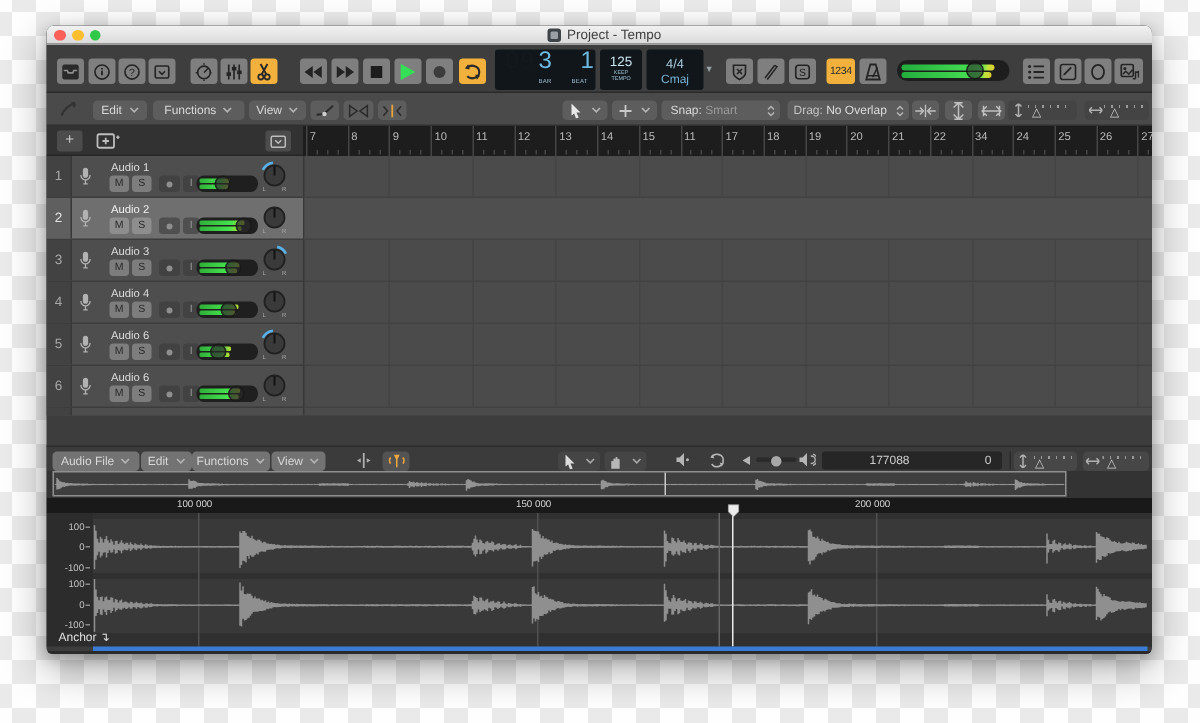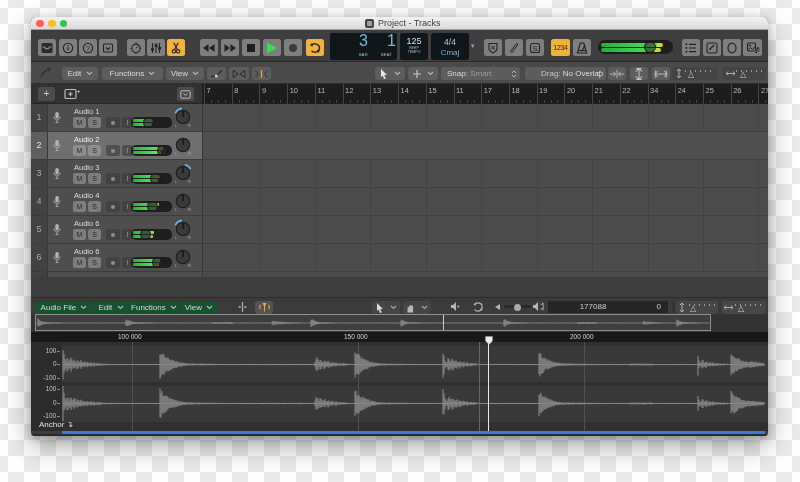--- a/index.html
+++ b/index.html
@@ -68,21 +68,21 @@
 #row7 { position:absolute; left:0; top:168px; width:171px; height:5px; background:#4e4e4e; }
 #row7 .n { position:absolute; left:0; top:0; width:17px; height:5px; background:#424242; border-right:1px solid #383838; }
 
 
 #tabbar { position:absolute; left:0; top:260px; width:737px; height:20px; background:#2b2b2b; }
 .tab { position:absolute; top:3px; height:16px; background:#3f3f3f; color:#bdbdbd; font-size:7.5px; text-align:center; line-height:15px; border-left:1px solid #262626; border-right:1px solid #262626;}
 .tab.on { background:#707070; color:#e8e8e8; }
 
 
 #editmenu { position:absolute; left:0; top:280px; width:737px; height:17px; background:#3b3b3b; border-top:1px solid #2c2c2c; }
-#editmenu .chip { top:3px; background:#14532d; }
+#editmenu .chip { top:3px; background:#737373; }
 .valbox { position:absolute; left:517px; top:3px; width:120px; height:12px; background:#262626; border-radius:2px; color:#cfcfcf; font-size:8px; line-height:12px; }
 
 
 #overview { position:absolute; left:0; top:297px; width:737px; height:18px; background:#333333; }
 #ovbox { position:absolute; left:4px; top:0px; width:676px; height:17px; border:1px solid #8f8f8f; background:#3e3e3e; }
 #ovdiv { position:absolute; left:412px; top:1px; width:1px; height:15px; background:#c8c8c8; }
 
 
 #sruler { position:absolute; left:0; top:315px; width:737px; height:10px; background:#191919; color:#d5d5d5; font-size:6.5px; }
 #sruler span { position:absolute; top:1px; }
@@ -102,21 +102,21 @@
 #blueline { position:absolute; left:31px; top:414px; width:703px; height:3px; background:#3a7bd5; }
 #winbot { position:absolute; left:0; top:417px; width:737px; height:2px; background:#2a2a2a; }
 </style></head>
 <body>
 <div id="win">
   <div id="title">
     <span class="tl t1"></span>
       <span class="tl t2"></span>
       <span class="tl t3"></span>
     <div id="ticon"></div>
-      <div id="ttext">Project - Tracks</div>
+      <div id="ttext">Project - Tempo</div>
   </div>
 
   <div id="toolbar">
     <div class="tb" style="left:7px">
         <svg width="13" height="12" viewBox="0 0 13 12">
           <path d="M1 2.5 Q1 1 2.5 1h8 Q12 1 12 2.5v7 Q12 11 10.5 11h-8 Q1 11 1 9.5z" fill="#2a2a2a"></path>
           <path d="M2 5 h2.3 l.7 1.6 h3 l.7-1.6 H11" stroke="#8f8f8f" fill="none" stroke-width="1.1"></path>
         </svg>
       </div>
     <div class="tb" style="left:28px">
@@ -310,21 +310,21 @@
         <svg style="position:absolute;left:4px;top:2px" width="10" height="10" viewBox="0 0 10 10">
           <path d="M5 1v8M1 5h8" stroke="#c9c9c9" stroke-width="1.2"></path>
         </svg>
         <svg style="position:absolute;right:4px;top:4px" width="7" height="5" viewBox="0 0 7 5">
           <path d="M1 1l2.5 2.5L6 1" stroke="#b5b5b5" fill="none" stroke-width="1.1"></path>
         </svg>
       </div>
     <div class="chip" style="left:410px;width:79px;text-align:left;padding-left:6px">Snap: <span style="color:#9b9b9b">Smart</span><svg style="position:absolute;right:3px;top:2.5px" width="6" height="8" viewBox="0 0 6 8">
           <path d="M1 3L3 1l2 2M1 5l2 2 2-2" stroke="#b5b5b5" fill="none" stroke-width="1"></path>
         </svg></div>
-    <div class="chip" style="left:494px;width:81px;text-align:left;padding-left:16px"><span style="color:#c3c3c3">Drag:</span> <span style="color:#dcdcdc">No Overlap</span><svg style="position:absolute;right:3px;top:2.5px" width="6" height="8" viewBox="0 0 6 8">
+    <div class="chip" style="left:494px;width:81px;text-align:left;padding-left:4px"><span style="color:#c3c3c3">Drag:</span> <span style="color:#dcdcdc">No Overlap</span><svg style="position:absolute;right:3px;top:2.5px" width="6" height="8" viewBox="0 0 6 8">
           <path d="M1 3L3 1l2 2M1 5l2 2 2-2" stroke="#b5b5b5" fill="none" stroke-width="1"></path>
         </svg></div>
     <div class="chip" style="left:577px;width:18px">
         <svg style="position:absolute;left:2px;top:1.5px" width="14" height="10" viewBox="0 0 15 11">
           <path d="M0 5.5h5M15 5.5h-5M3.5 3L6 5.5 3.5 8M11.5 3L9 5.5l2.5 2.5" stroke="#c0c0c0" fill="none" stroke-width="1.1"></path>
           <path d="M7.5 1v9" stroke="#c0c0c0" stroke-width="1"></path>
         </svg>
       </div>
     <div class="chip" style="left:599px;width:18px">
         <svg style="position:absolute;left:3px;top:0.5px" width="12" height="12" viewBox="0 0 13 13">

